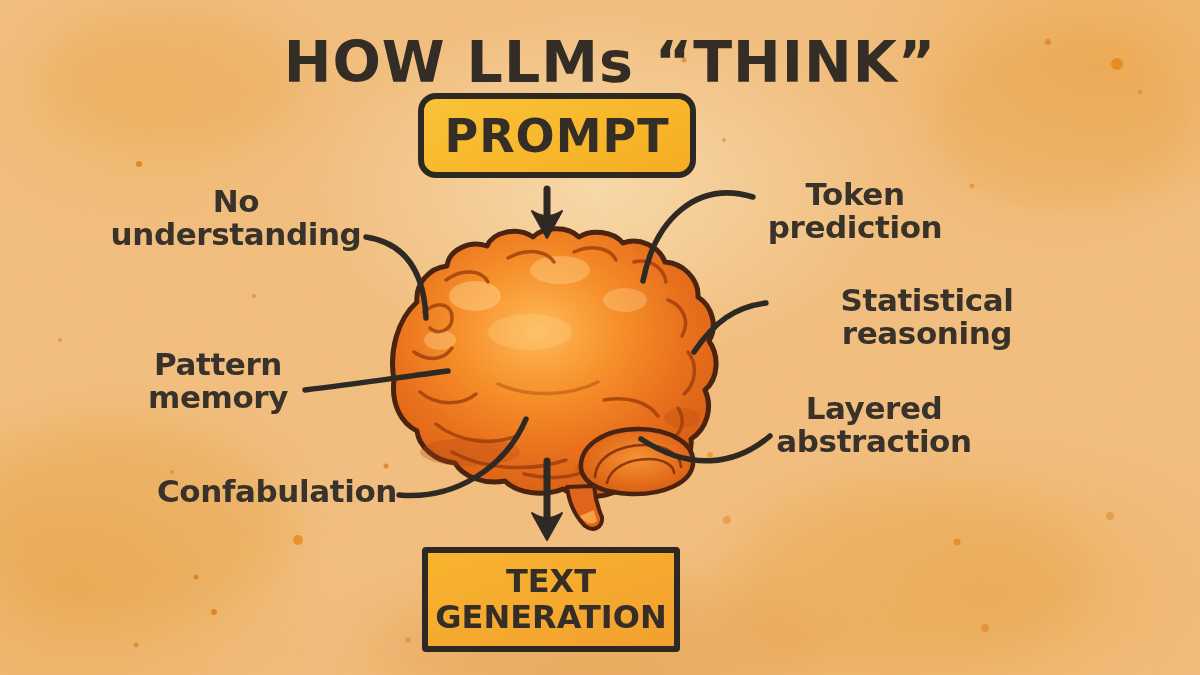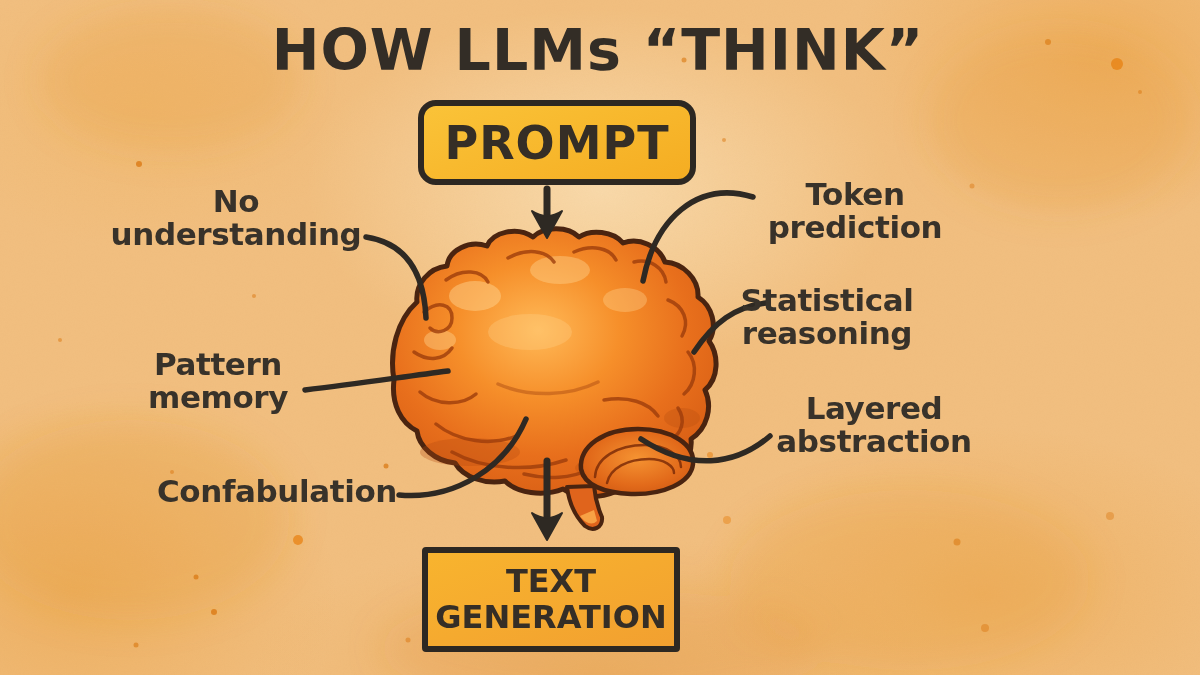--- a/index.html
+++ b/index.html
@@ -14,31 +14,31 @@
       radial-gradient(ellipse 380px 280px at 6% 88%,  rgba(231,148,40,0.34), rgba(231,148,40,0) 70%),
       radial-gradient(ellipse 420px 240px at 82% 88%, rgba(234,152,44,0.30), rgba(234,152,44,0) 70%),
       radial-gradient(ellipse 300px 200px at 12% 16%, rgba(240,178,88,0.30), rgba(240,178,88,0) 70%),
       radial-gradient(ellipse 500px 200px at 50% 100%, rgba(228,150,52,0.28), rgba(228,150,52,0) 70%),
       #f2bf80;
   }
   svg.art{position:absolute;left:0;top:0;}
   .title{
     position:absolute;left:598px;top:50px;transform:translate(-50%,-50%);
     font-size:57px;font-weight:bold;letter-spacing:1px;white-space:nowrap;
-    color:#332d26;margin:0;
+    color:#332d26;margin:12px;
   }
   .flowbox{
     position:absolute;
     border:6px solid #2d2822;border-radius:18px;
     display:flex;align-items:center;justify-content:center;
     font-weight:bold;color:#352e26;text-align:center;
     box-sizing:border-box;
   }
   .flowbox.prompt{
-    left:418px;top:100px;width:278px;height:85px;
+    left:418px;top:93px;width:278px;height:85px;
     font-size:46px;letter-spacing:1px;
     background:linear-gradient(160deg,#fac338,#f5ad22);
   }
   .flowbox.textgen{
     left:422px;top:547px;width:258px;height:105px;border-radius:4px;
     font-size:32px;line-height:1.12;
     background:linear-gradient(160deg,#f8b42e,#f2a030);
   }
   .model-label{
     position:absolute;left:553px;top:331px;transform:translate(-50%,-50%);
@@ -48,21 +48,21 @@
   }
   .note{
     position:absolute;transform:translate(-50%,-50%);
     text-align:center;font-weight:bold;font-size:31px;line-height:1.08;
     letter-spacing:-0.4px;color:#38322a;
   }
   .note.n1{left:236px;top:218px;width:260px;}
   .note.n2{left:218px;top:381px;width:180px;}
   .note.n3{left:277px;top:492px;white-space:nowrap;}
   .note.n4{left:855px;top:211px;width:210px;}
-  .note.n5{left:827px;top:317px;width:220px;}
+  .note.n5{left:927px;top:317px;width:220px;}
   .note.n6{left:874px;top:425px;width:220px;text-align:center;}
 </style>
 </head>
 <body>
 
 <div class="canvas">
 
   <svg class="art" width="1200" height="675" viewBox="0 0 1200 675">
     <defs>
       <radialGradient id="brainGrad" cx="45%" cy="38%" r="72%">

